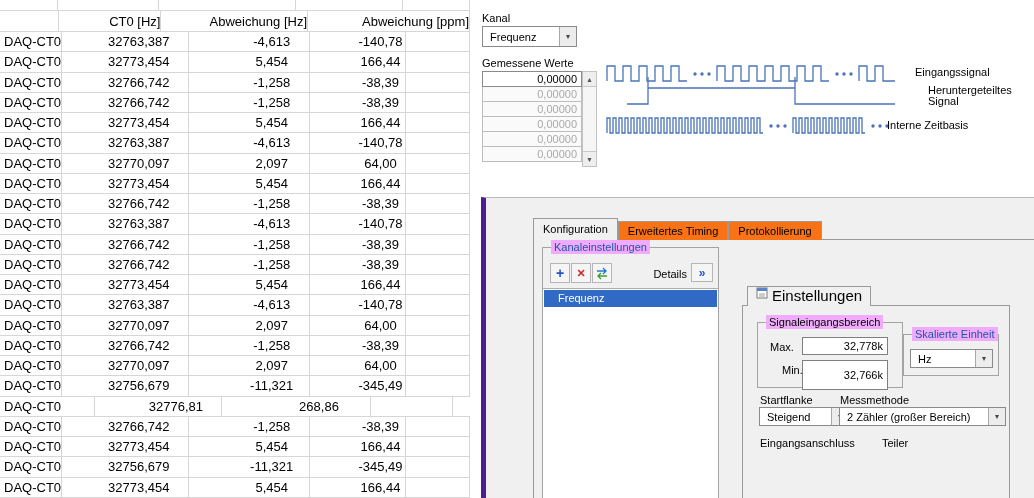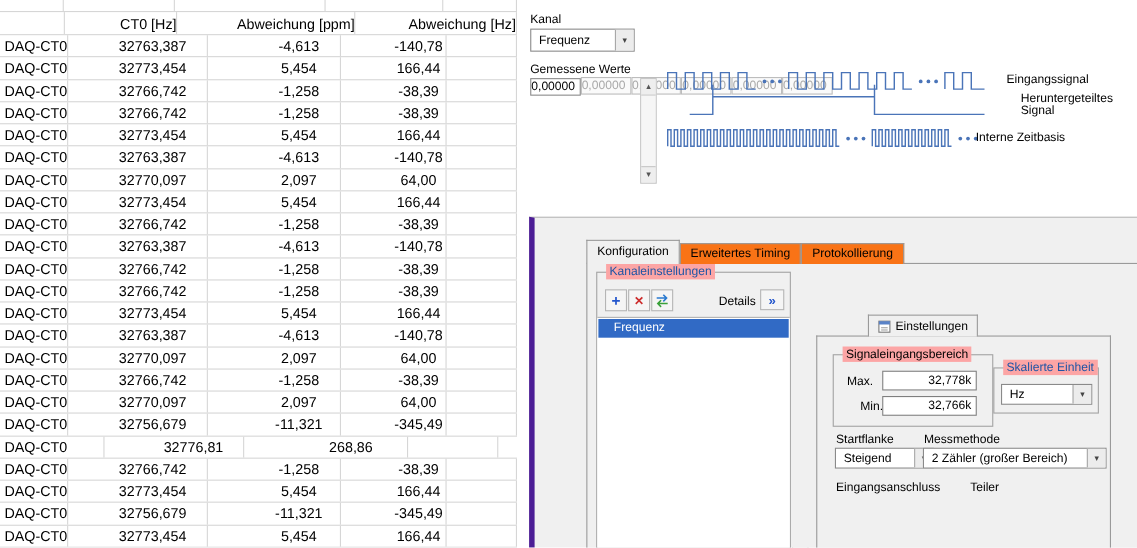--- a/index.html
+++ b/index.html
@@ -23,51 +23,51 @@
   .hd{width:139px;padding-left:8px;}
 
   
   #panel-top{position:absolute;left:470px;top:0;width:564px;height:197px;background:#fff;font-size:11px;}
   .lbl{position:absolute;font-size:11px;white-space:nowrap;color:#000;}
   .combo{position:absolute;background:#fff;border:1px solid #8a8a8a;box-sizing:border-box;display:flex;align-items:center;font-size:11px;cursor:default;}
   .combo-text{flex:1;padding-left:7px;overflow:hidden;white-space:nowrap;}
   .combo-btn{width:16px;align-self:stretch;background:#ececec;border-left:1px solid #a8a8a8;display:flex;align-items:center;justify-content:center;font-size:8px;color:#444;}
 
   #werte-box{position:absolute;display:flex;}
-  #werte-cells{width:100px;display:flex;}
+  #werte-cells{width:100px;display:flex;flex-direction:column;}
   .wcell{height:16px;box-sizing:border-box;border:1px solid #bdbdbd;margin-top:-1px;background:#fafafa;color:#a9a9a9;
          font-size:11px;text-align:right;padding:1px 4px 0 0;line-height:13px;}
   .wfirst{background:#fff;color:#000;border-color:#8a8a8a;margin-top:0;position:relative;z-index:1;}
   .wscroll{width:15px;height:96px;box-sizing:border-box;border:1px solid #c3c3c3;background:#f0f0f0;display:flex;flex-direction:column;}
   .sarrow{height:14px;display:flex;align-items:center;justify-content:center;font-size:7px;color:#555;background:#eee;}
   .sarrow.up{border-bottom:1px solid #c6c6c6;}
   .sarrow.down{border-top:1px solid #c6c6c6;}
   .strack{flex:1;background:#f6f6f6;}
 
   
   #panel-bottom{position:absolute;left:481px;top:197px;width:553px;height:301px;background:#f0f0f0;
                 border-top:1px solid #b9b9b9;border-left:5px solid #4c1d95;box-sizing:border-box;font-size:11px;}
   .tabbar{position:absolute;left:47px;top:21px;height:21px;display:flex;align-items:flex-end;z-index:2;}
   .tab{border:1px solid #9a9a9a;border-bottom:none;background:#f97316;padding:0 9px;height:18px;line-height:18px;
        font-size:11px;white-space:nowrap;cursor:default;}
   .tab.active{background:#f0f0f0;height:21px;line-height:20px;position:relative;z-index:3;}
   .content-box{position:absolute;left:47px;top:41px;width:506px;height:260px;background:#f0f0f0;
                border:1px solid #9a9a9a;border-right:none;border-bottom:none;box-sizing:border-box;z-index:1;}
   .fieldset{position:absolute;border:1px solid #a3a3a3;box-sizing:border-box;}
-  .legend{position:absolute;top:-8px;left:8px;background:#fca5a5;padding:0 3px;font-size:11px;line-height:14px;white-space:nowrap;}
+  .legend{position:absolute;top:-8px;left:8px;background:#f0abfc;padding:0 3px;font-size:11px;line-height:14px;white-space:nowrap;}
   .legend.blue{color:#1f55a5;}
   .toolbtn{position:absolute;width:20px;height:20px;box-sizing:border-box;border:1px solid #b5b5b5;background:#f5f5f5;
            display:flex;align-items:center;justify-content:center;cursor:default;}
   .channel-list{position:absolute;left:0;right:0;top:40px;bottom:0;background:#fff;border-top:1px solid #adadad;}
   .channel-row{margin:1px 1px 0 1px;height:17px;line-height:17px;background:#316ac5;color:#fff;padding-left:14px;font-size:11px;}
   .vscroll{position:absolute;width:15px;box-sizing:border-box;border:1px solid #bcbcbc;background:#f6f6f6;display:flex;flex-direction:column;}
   .vthumb{height:72px;background:#dcdcdc;border:1px solid #b4b4b4;margin:-1px 0 0 0;}
   .settings-title{position:absolute;font-size:13px;color:#1a1a1a;white-space:nowrap;}
   .settings-tab{position:absolute;height:20px;box-sizing:border-box;border:1px solid #9a9a9a;border-bottom:none;background:#f0f0f0;
-                display:flex;align-items:center;padding:0 8px;gap:4px;z-index:3;font-size:11px;margin-left:42px;}
+                display:flex;align-items:flex-start;padding:0 8px;gap:4px;z-index:3;font-size:15px;}
   .settings-box{position:absolute;left:256px;top:107px;width:268px;height:194px;background:#f0f0f0;
                 border:1px solid #9a9a9a;border-bottom:none;box-sizing:border-box;z-index:2;}
   .input{position:absolute;background:#fff;border:1px solid #7f7f7f;box-sizing:border-box;font-size:11px;
          display:flex;align-items:center;justify-content:flex-end;padding-right:4px;}
   .wave{stroke:#4a74b8;stroke-width:1.3;fill:none;}
 </style>
 </head>
 <body>
 
 <div id="screen">
@@ -76,22 +76,22 @@
     <div class="srow srow-top">
       <div class="scell ca"></div>
       <div class="scell cb"></div>
       <div class="scell cc"></div>
       <div class="scell cd"></div>
       <div class="scell ce"></div>
     </div>
     <div class="srow srow-head">
       <div class="scell ca"></div>
       <div class="scell hb">CT0 [Hz]</div>
+      <div class="scell hc">Abweichung [Hz]</div>
       <div class="scell hd">Abweichung [ppm]</div>
-      <div class="scell hc">Abweichung [Hz]</div>
     </div>
     <div>
         <div class="srow">
           <div class="scell ca">DAQ-CT0</div>
           <div class="scell cb">32763,387</div>
           <div class="scell cc">-4,613</div>
           <div class="scell cd">-140,78</div>
           <div class="scell ce"></div>
         </div>
         <div class="srow">
@@ -363,21 +363,21 @@
       <span>Einstellungen</span>
     </div>
 
     <div class="settings-box">
 
       <div class="fieldset" style="left:14px;top:16px;width:146px;height:66px;">
         <span class="legend">Signaleingangsbereich</span>
         <span class="lbl" style="left:12px;top:18px;">Max.</span>
         <div class="input" style="left:44px;top:14px;width:86px;height:18px;">32,778k</div>
         <span class="lbl" style="left:24px;top:41px;">Min.</span>
-        <div class="input" style="left:44px;top:37px;width:86px;height:18px;">32,766k</div>
+        <div class="input" style="left:44px;top:37px;width:86px;height:30px;">32,766k</div>
       </div>
 
       <div class="fieldset" style="left:160px;top:28px;width:96px;height:42px;padding-left:29px;">
         <span class="legend blue">Skalierte Einheit</span>
         <div class="combo" style="left:6px;top:14px;width:83px;height:19px;">
           <span class="combo-text">Hz</span>
           <span class="combo-btn">
               <span>▾</span>
             </span>
         </div>

